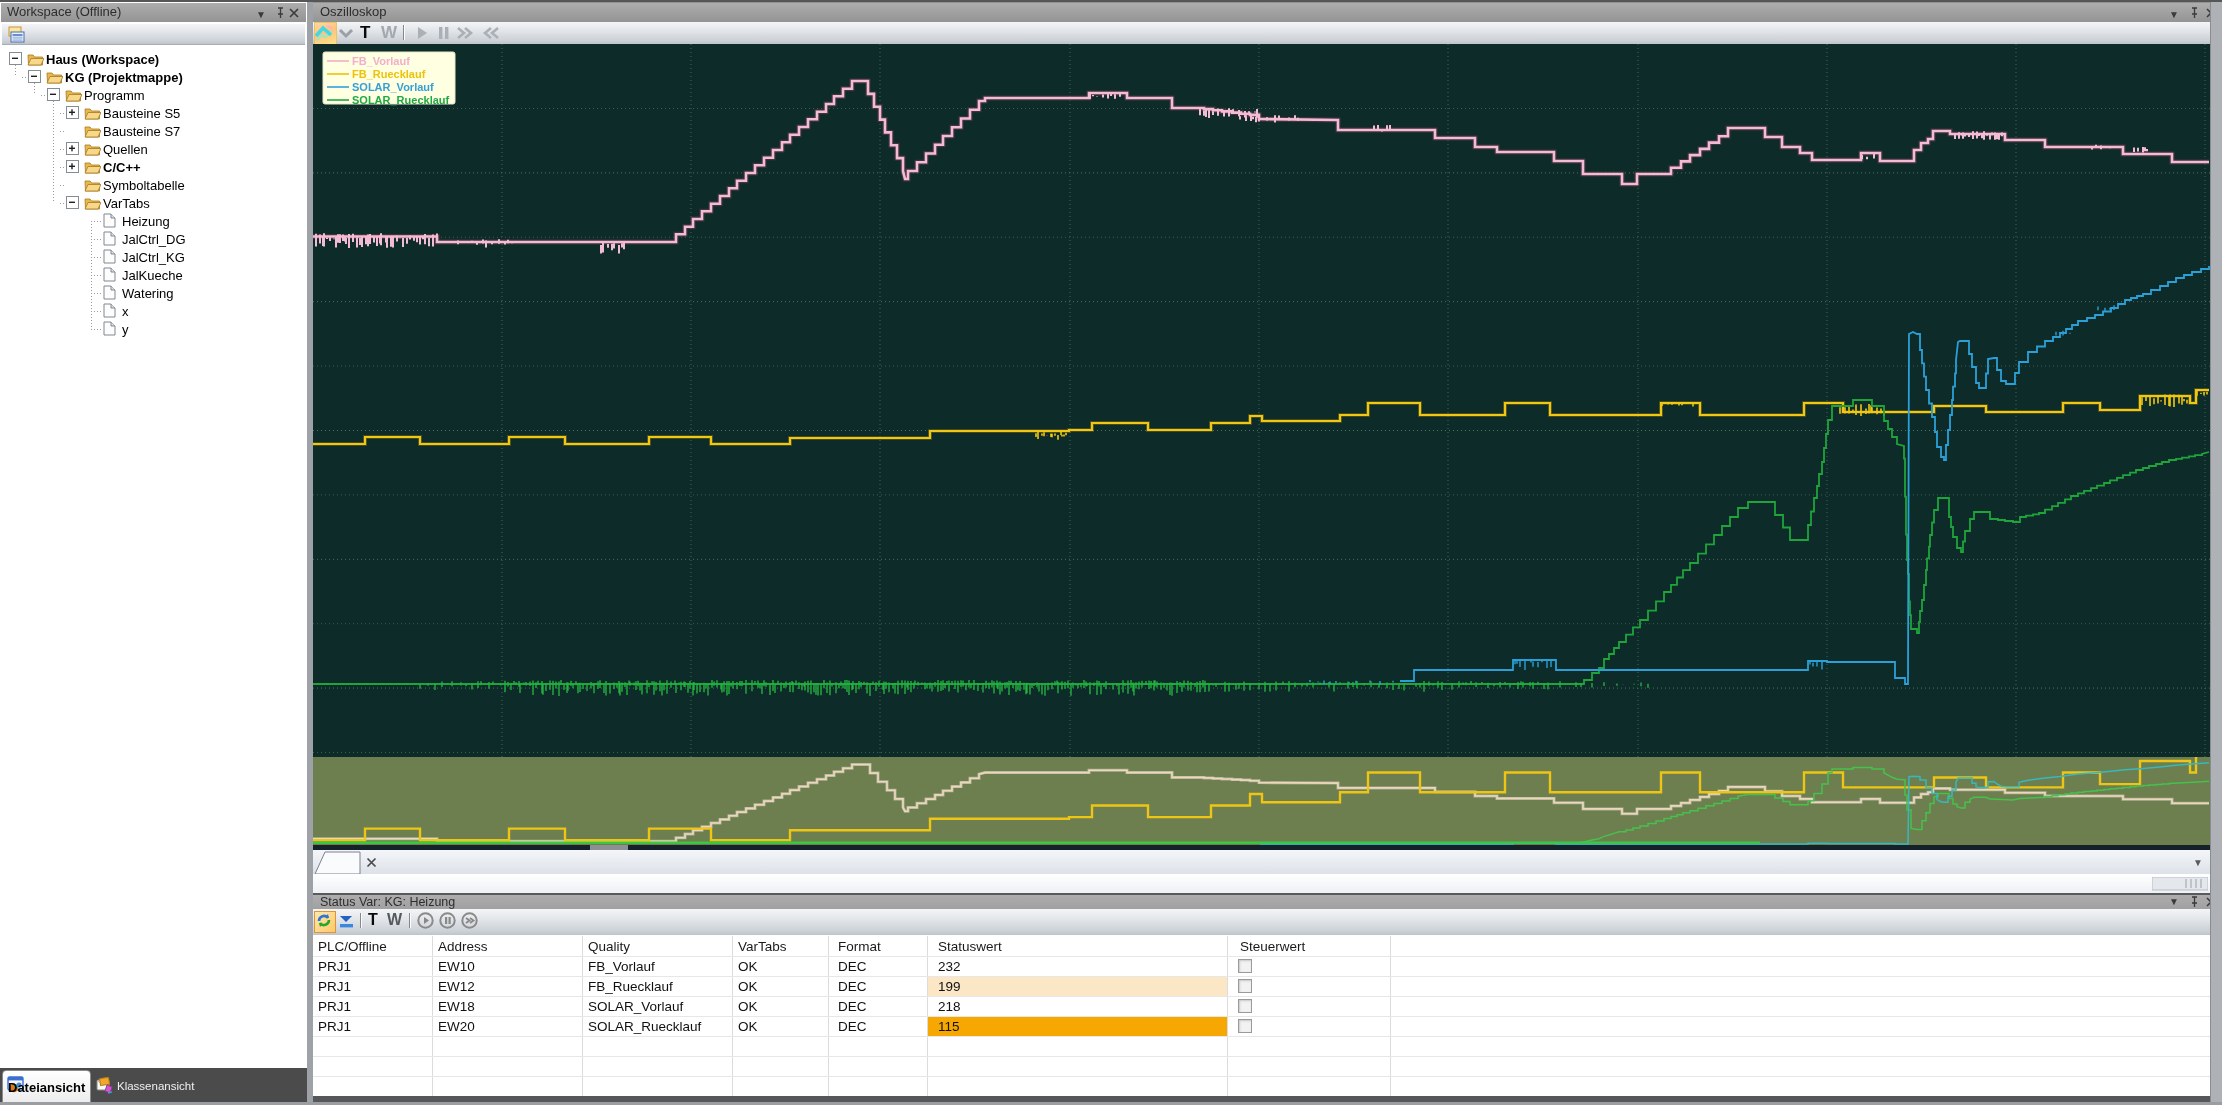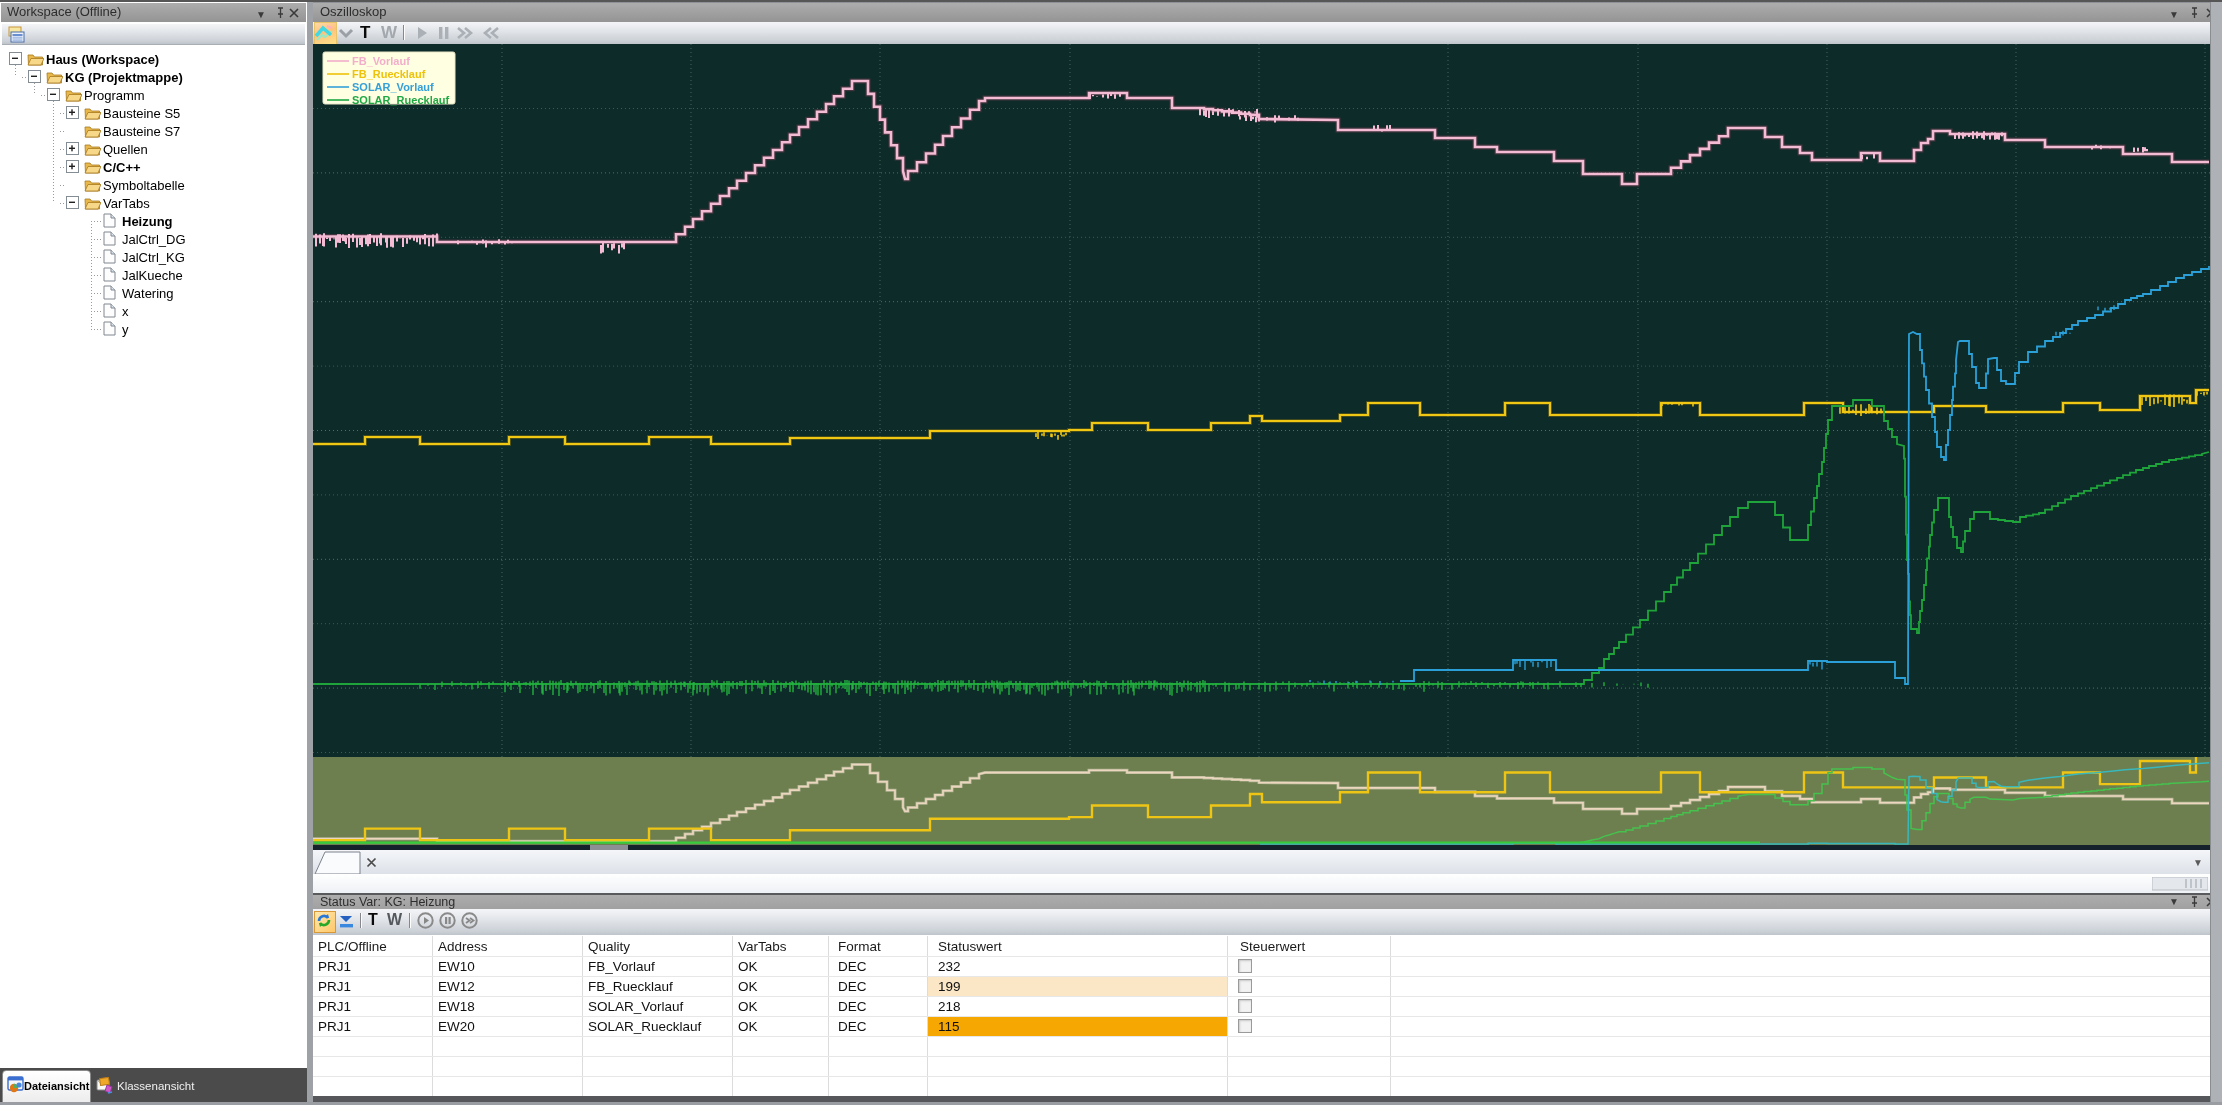--- a/index.html
+++ b/index.html
@@ -143,21 +143,21 @@
     </div>
     <div class="tree" style="position:absolute;left:103px;top:2px;font-weight:normal">VarTabs</div>
   </div>
 <div style="position:absolute;left:0;top:212px;width:303px;height:18px">
     <div style="position:absolute;left:103px;top:0">
       <svg width="13" height="15" style="position:absolute;top:1px">
         <path d="M1,1 h7 l4,4 v9 h-11 z" fill="#fdfdfd" stroke="#808890" stroke-width="1"></path>
         <path d="M8,1 v4 h4" fill="#d8e2ec" stroke="#808890" stroke-width="1"></path>
       </svg>
     </div>
-    <div class="tree" style="position:absolute;left:122px;top:2px;font-weight:bold">Heizung</div>
+    <div class="tree" style="position:absolute;left:122px;top:2px;font-weight:normal">Heizung</div>
   </div>
 <div style="position:absolute;left:0;top:230px;width:303px;height:18px">
     <div style="position:absolute;left:103px;top:0">
       <svg width="13" height="15" style="position:absolute;top:1px">
         <path d="M1,1 h7 l4,4 v9 h-11 z" fill="#fdfdfd" stroke="#808890" stroke-width="1"></path>
         <path d="M8,1 v4 h4" fill="#d8e2ec" stroke="#808890" stroke-width="1"></path>
       </svg>
     </div>
     <div class="tree" style="position:absolute;left:122px;top:2px;font-weight:normal">JalCtrl_DG</div>
   </div>
@@ -227,21 +227,21 @@
 <div style="position:absolute;left:91px;top:329px;width:10px;height:1px;background:repeating-linear-gradient(90deg,#9a9a9a 0 1px,transparent 1px 3px)"></div>
 <div style="position:absolute;left:0;top:1068px;width:307px;height:34px;background:#4b4b4b"></div>
 <div style="position:absolute;left:2px;top:1070px;width:87px;height:32px;background:linear-gradient(180deg,#ffffff,#ececec);border-radius:4px 4px 0 0;border:1px solid #8a8a8a"></div>
 <svg style="position:absolute;left:7px;top:1076px" width="18" height="19">
     <rect x="1" y="1" width="15" height="13" rx="1.5" fill="#f4f6fa" stroke="#3a6ed0" stroke-width="1.4"></rect>
     <rect x="1" y="1" width="15" height="3.4" fill="#3a6ed0"></rect>
     <circle cx="7" cy="12" r="4.2" fill="#e07818"></circle>
     <path d="M7,12 L7,7.8 A4.2,4.2 0 0 1 11.2,12 z" fill="#58b058"></path>
     <circle cx="12" cy="9" r="2.6" fill="#4888e0"></circle>
   </svg>
-<div style="position:absolute;left:24px;top:1080px;font-size:11px;color:#000;font-weight:bold">Dateiansicht</div>
+<div style="position:absolute;left:8px;top:1080px;font-size:13px;color:#000;font-weight:bold">Dateiansicht</div>
 <svg style="position:absolute;left:96px;top:1077px" width="19" height="18">
     <rect x="1" y="3" width="12" height="10" rx="1" fill="#f8f8f4" stroke="#888"></rect>
     <path d="M2,4 l5,4 5,-4" stroke="#b0b0a8" fill="none"></path>
     <rect x="4" y="1" width="9" height="7" fill="#f0a828" stroke="#b87818" transform="rotate(-8 8 4)"></rect>
     <path d="M11,8 l5,2 -2,6 -5,-2 z" fill="#d058c8" stroke="#9838a0"></path>
     <path d="M12,16 l4,-1" stroke="#4890e0" stroke-width="1.6"></path>
   </svg>
 <div style="position:absolute;left:117px;top:1080px;font-size:11.5px;color:#f0f0f0">Klassenansicht</div>
 <div style="position:absolute;left:307px;top:2px;width:6px;height:1103px;background:#9ea2a6"></div>
 <div class="cap" style="position:absolute;left:313px;top:3px;width:1891px;height:19px;padding-left:7px;line-height:18px">Oszilloskop<span class="capic" style="left:1856px;top:3px">▼</span><svg style="position:absolute;left:1876px;top:4px" width="11" height="12">

